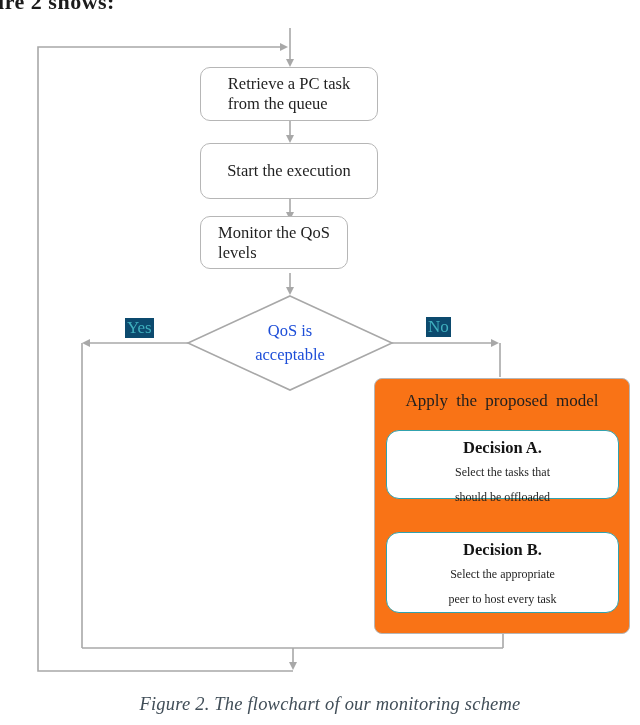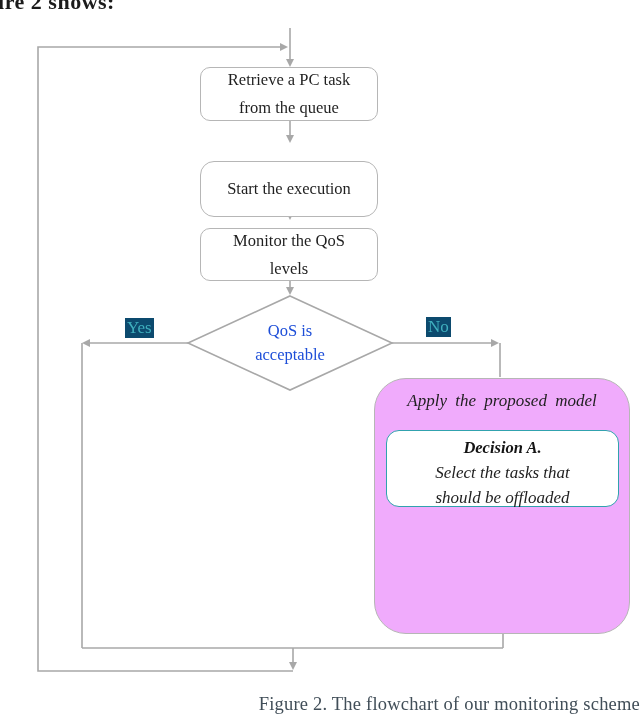--- a/index.html
+++ b/index.html
@@ -39,29 +39,28 @@
   .node {
     position: absolute;
     z-index: 2;
     box-sizing: border-box;
     border: 1.6px solid #b6b6b6;
     border-radius: 10px;
     background: #ffffff;
     display: flex;
     align-items: center;
     justify-content: center;
-    text-align: center;
     font-size: 16.5px;
-    line-height: 28px;
+    line-height: 20px;
     color: #1f1f1f;
     white-space: pre-line;
   }
   .node-retrieve { left: 200px; top: 67px;  width: 178px; height: 54px; }
-  .node-start    { left: 200px; top: 161px; width: 178px; height: 56px; border-radius: 14px; }
-  .node-monitor  { left: 200px; top: 228px; width: 178px; height: 53px; }
+  .node-start    { left: 200px; top: 143px; width: 178px; height: 56px; }
+  .node-monitor  { left: 200px; top: 216px; width: 148px; height: 53px; }
   .diamond-text {
     position: absolute;
     z-index: 2;
     left: 208px; top: 318px;
     width: 164px; height: 50px;
     display: flex;
     align-items: center;
     justify-content: center;
     text-align: center;
     font-size: 16.5px;
@@ -79,23 +78,22 @@
   }
   .edge-label.yes { left: 125px; top: 318px; }
   .edge-label.no  { left: 426px; top: 317px; }
   .model-container {
     position: absolute;
     z-index: 2;
     box-sizing: border-box;
     left: 374px; top: 378px;
     width: 256px; height: 256px;
     border: 1.6px solid #b6b6b6;
-    border-radius: 32px;
-    background: #f0abfc;
-    font-style: italic;
+    border-radius: 8px;
+    background: #f97316;
   }
   .apply-title {
     position: absolute;
     left: 0; top: 12px;
     width: 100%;
     text-align: center;
     font-size: 17px;
     word-spacing: 4px;
     color: #1f1f1f;
   }
@@ -103,40 +101,41 @@
     position: absolute;
     box-sizing: border-box;
     left: 11px;
     width: 233px;
     border: 1.8px solid #31a2ae;
     border-radius: 13px;
     background: #ffffff;
     text-align: center;
     padding-top: 4px;
   }
-  .decision-a { top: 51px;  height: 77px; }
+  .decision-a { top: 51px;  height: 69px; }
   .decision-b { top: 153px; height: 81px; }
   .decision-title {
     font-size: 16.5px;
     font-weight: bold;
     color: #141414;
     line-height: 25px;
   }
   .decision-body {
-    font-size: 17px;
+    font-size: 12px;
     color: #1f1f1f;
     line-height: 25px;
     white-space: pre-line;
   }
   .caption {
     position: absolute;
     z-index: 2;
     left: 20px; top: 694px;
     width: 620px;
-    text-align: right;
+    text-align: center;
+    font-style: italic;
     font-size: 18.5px;
     color: #414e58;
     letter-spacing: 0.2px;
   }
 </style>
 </head>
 <body>
 
 <div class="canvas">
 
@@ -194,17 +193,22 @@
 
   <div class="model-container">
     <div class="apply-title">Apply the proposed model</div>
 
     <div class="decision-box decision-a">
       <div class="decision-title">Decision A.</div>
       <div class="decision-body">Select the tasks that
 should be offloaded</div>
     </div>
 
+    <div class="decision-box decision-b">
+      <div class="decision-title">Decision B.</div>
+      <div class="decision-body">Select the appropriate
+peer to host every task</div>
+    </div>
   </div>
 
   <div class="caption">Figure 2. The flowchart of our monitoring scheme</div>
 
 </div>
 
 </body></html>

